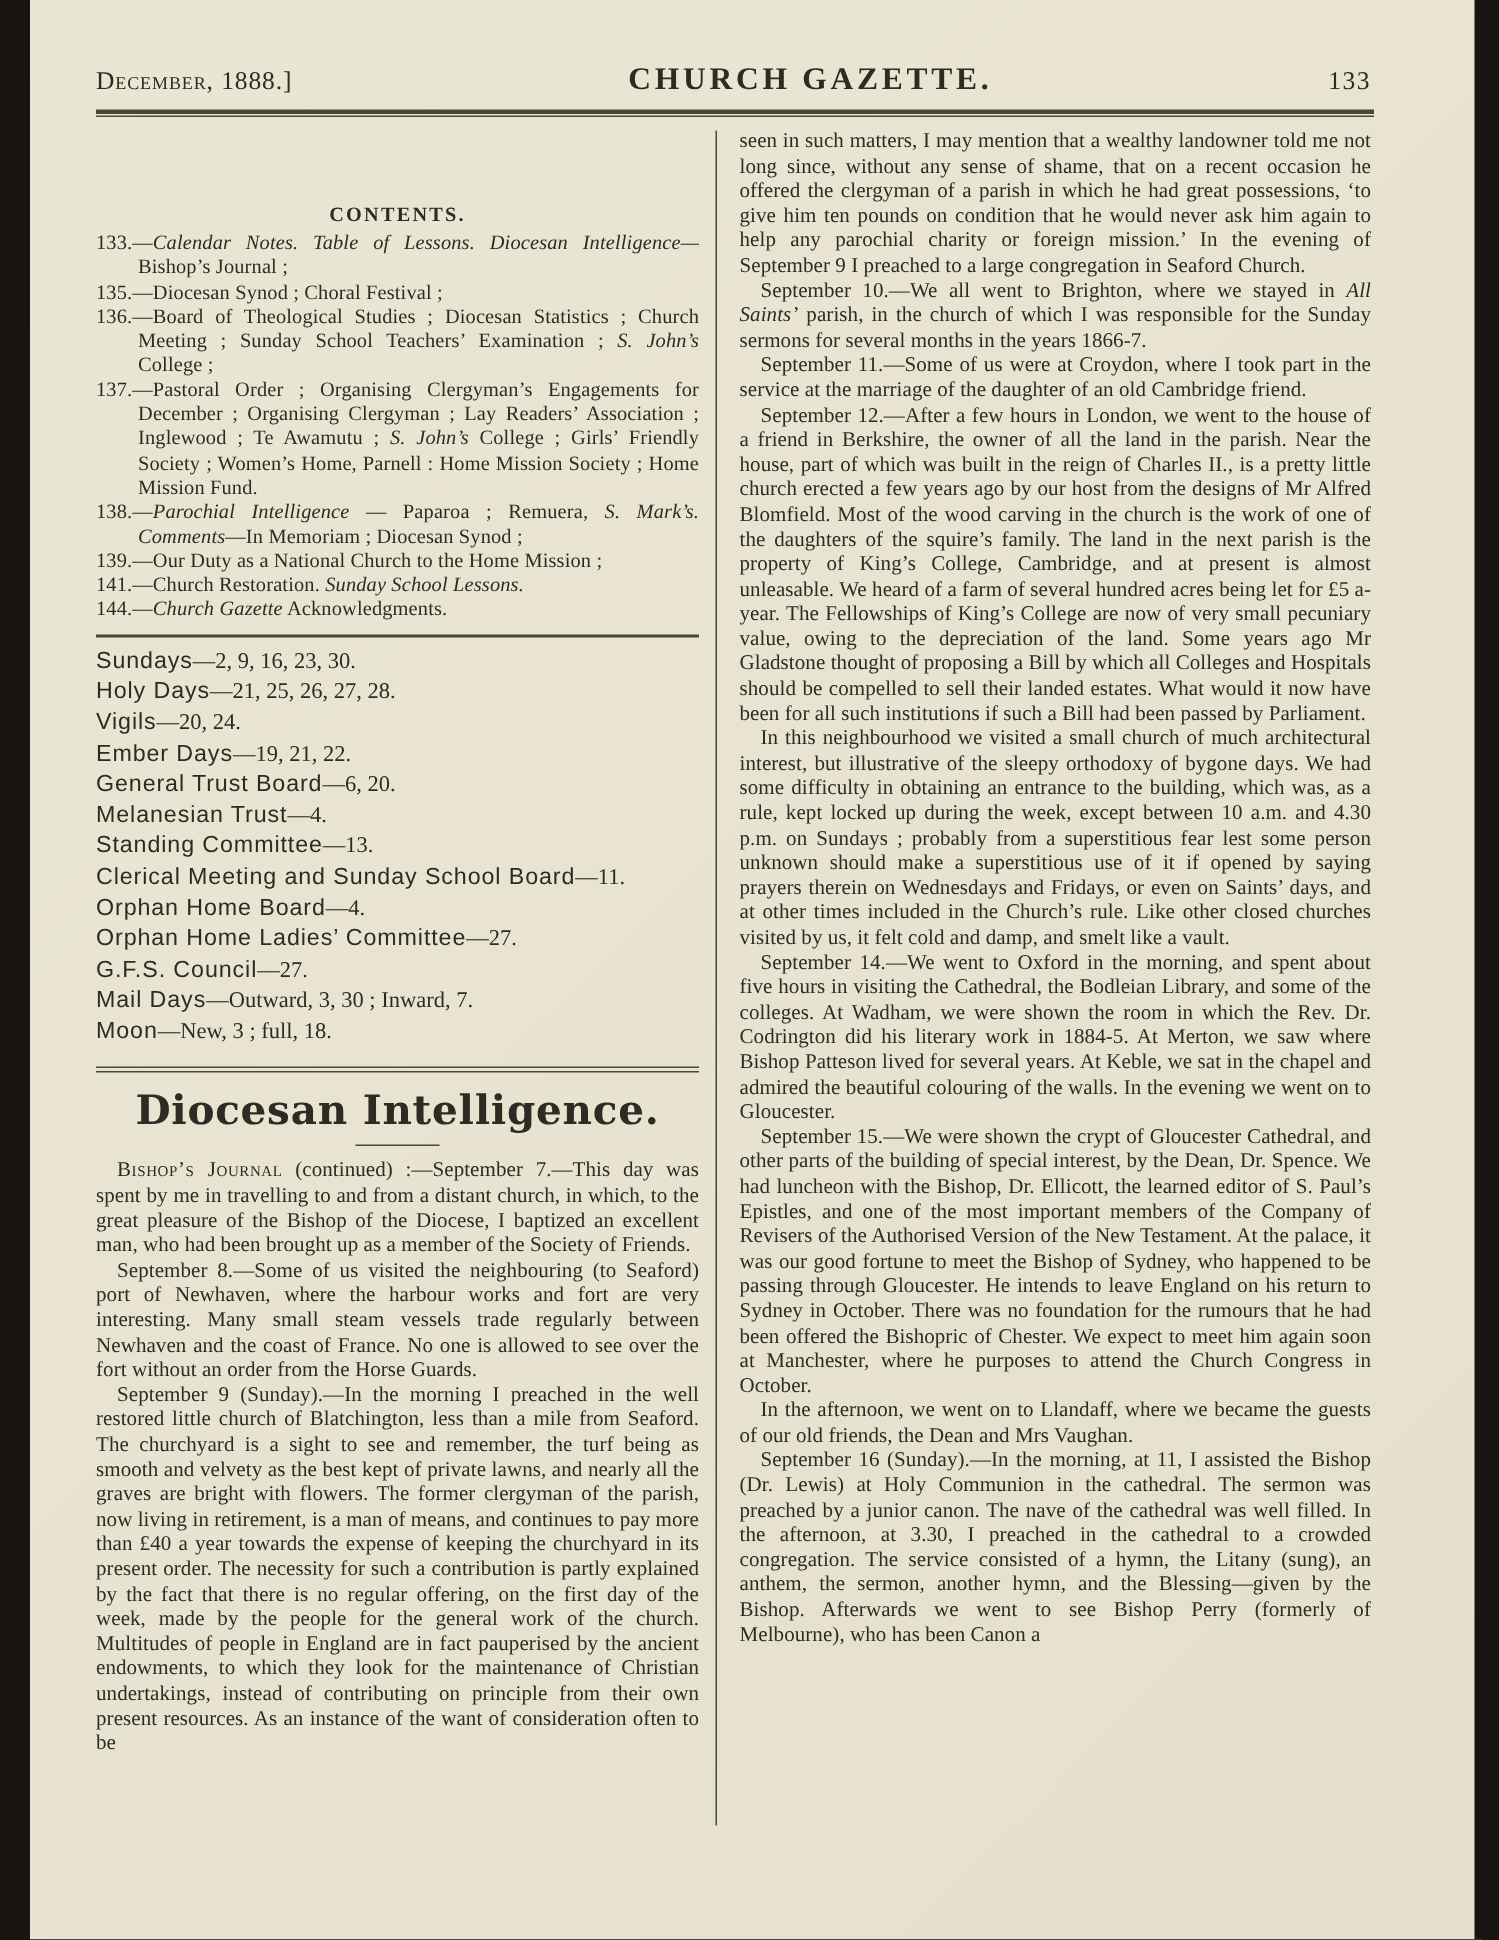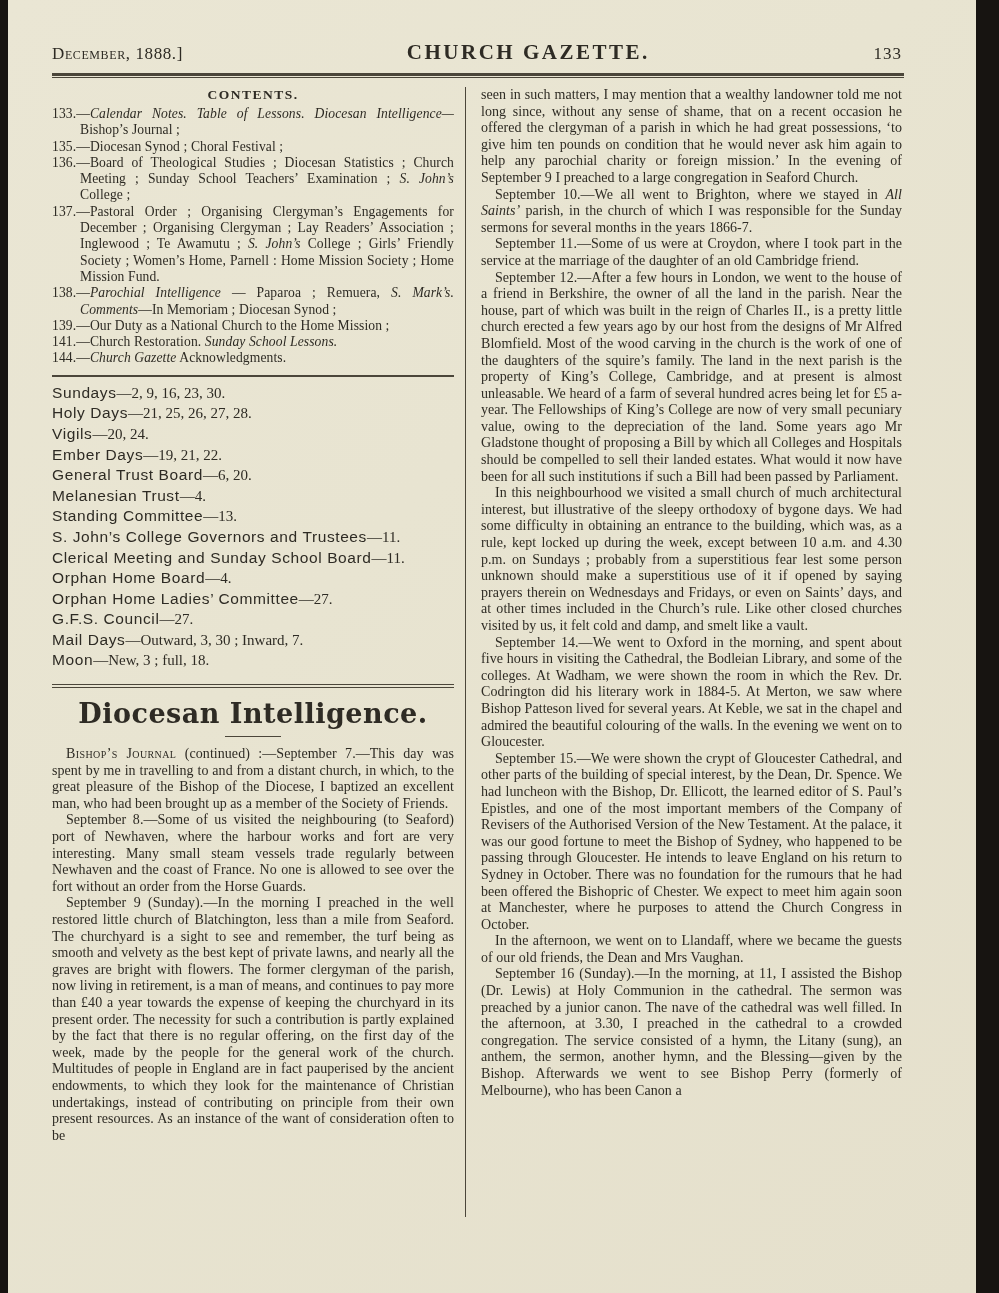--- a/index.html
+++ b/index.html
@@ -10,41 +10,41 @@
   }
   *{box-sizing:border-box;margin:0;padding:0;}
   html,body{width:999px;height:1293px;overflow:hidden;}
   body{
     background:var(--edge);
     font-family:"Liberation Serif", serif;
     color:var(--ink);
   }
   .scan{position:relative;width:999px;height:1293px;background:var(--edge);}
   .paper{
-    position:absolute;left:8px;top:0;width:968px;height:1293px;
+    position:absolute;left:20px;top:0;width:968px;height:1293px;
     background:linear-gradient(135deg,#eae6d4 0%,#e8e4d1 40%,#e5e0cc 100%);
     padding-top:40px;
   }
   .edge-right{position:absolute;right:0;top:0;width:16px;height:1293px;background:var(--edge);}
   
   .masthead{
     display:flex;align-items:baseline;justify-content:space-between;
     margin:0 74px 0 44px;height:26px;
   }
   .m-date{font-variant:small-caps;font-size:17px;letter-spacing:0.6px;}
   .m-title{font-size:21px;font-weight:700;letter-spacing:2.5px;}
   .m-page{font-size:17px;letter-spacing:1px;}
   .head-rule{
     margin:7px 72px 0 44px;height:5px;
     border-top:3px solid var(--rule);
     border-bottom:1px solid var(--rule);
   }
   
   .cols{display:flex;margin-top:9px;}
-  .col-left{width:402px;margin-left:44px;}
+  .col-left{width:402px;margin-left:44px;margin-top:48px;}
   .divider{width:1px;background:var(--rule);margin-left:11px;height:1130px;}
   .col-right{width:421px;margin-left:15px;}
   
   .sec-title{
     text-align:center;font-size:13.5px;font-weight:700;
     letter-spacing:1.5px;margin-bottom:3px;
   }
   .c-item{
     font-size:13.6px;line-height:16.3px;text-align:justify;
     padding-left:28px;text-indent:-28px;letter-spacing:0.1px;
@@ -112,21 +112,20 @@
         <div class="rule-single"></div>
 
         <div id="calendar-list">
             <div class="cal-item"><span class="cal-term">Sundays</span><span class="cal-rest">—2, 9, 16, 23, 30.</span></div>
             <div class="cal-item"><span class="cal-term">Holy Days</span><span class="cal-rest">—21, 25, 26, 27, 28.</span></div>
             <div class="cal-item"><span class="cal-term">Vigils</span><span class="cal-rest">—20, 24.</span></div>
             <div class="cal-item"><span class="cal-term">Ember Days</span><span class="cal-rest">—19, 21, 22.</span></div>
             <div class="cal-item"><span class="cal-term">General Trust Board</span><span class="cal-rest">—6, 20.</span></div>
             <div class="cal-item"><span class="cal-term">Melanesian Trust</span><span class="cal-rest">—4.</span></div>
             <div class="cal-item"><span class="cal-term">Standing Committee</span><span class="cal-rest">—13.</span></div>
-            <div class="cal-item"><span class="cal-term">S. John’s College Governors and Trustees</span><span class="cal-rest">—11.</span></div>
             <div class="cal-item"><span class="cal-term">Clerical Meeting and Sunday School Board</span><span class="cal-rest">—11.</span></div>
             <div class="cal-item"><span class="cal-term">Orphan Home Board</span><span class="cal-rest">—4.</span></div>
             <div class="cal-item"><span class="cal-term">Orphan Home Ladies’ Committee</span><span class="cal-rest">—27.</span></div>
             <div class="cal-item"><span class="cal-term">G.F.S. Council</span><span class="cal-rest">—27.</span></div>
             <div class="cal-item"><span class="cal-term">Mail Days</span><span class="cal-rest">—Outward, 3, 30 ; Inward, 7.</span></div>
             <div class="cal-item"><span class="cal-term">Moon</span><span class="cal-rest">—New, 3 ; full, 18.</span></div>
           </div>
 
         <div class="rule-double"></div>
         <div class="di-heading">Diocesan Intelligence.</div>

